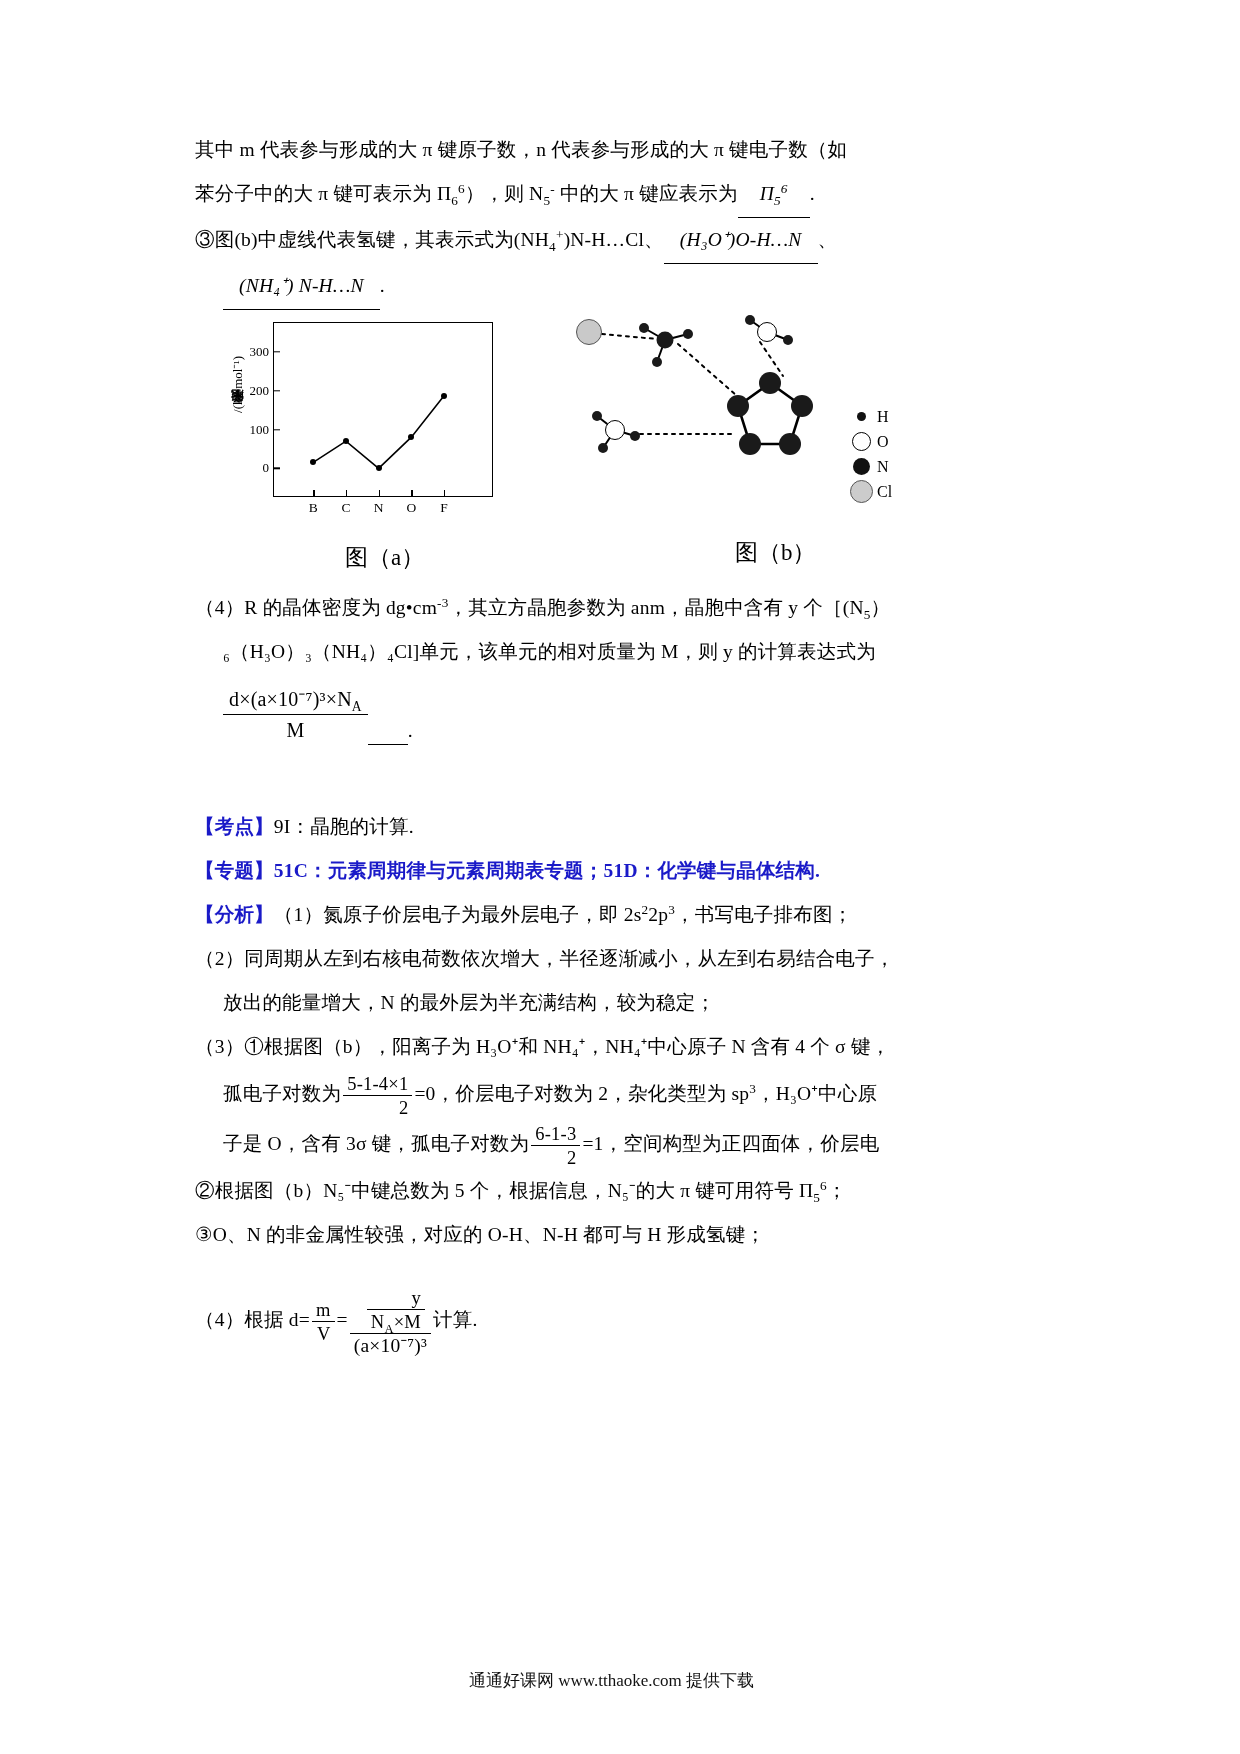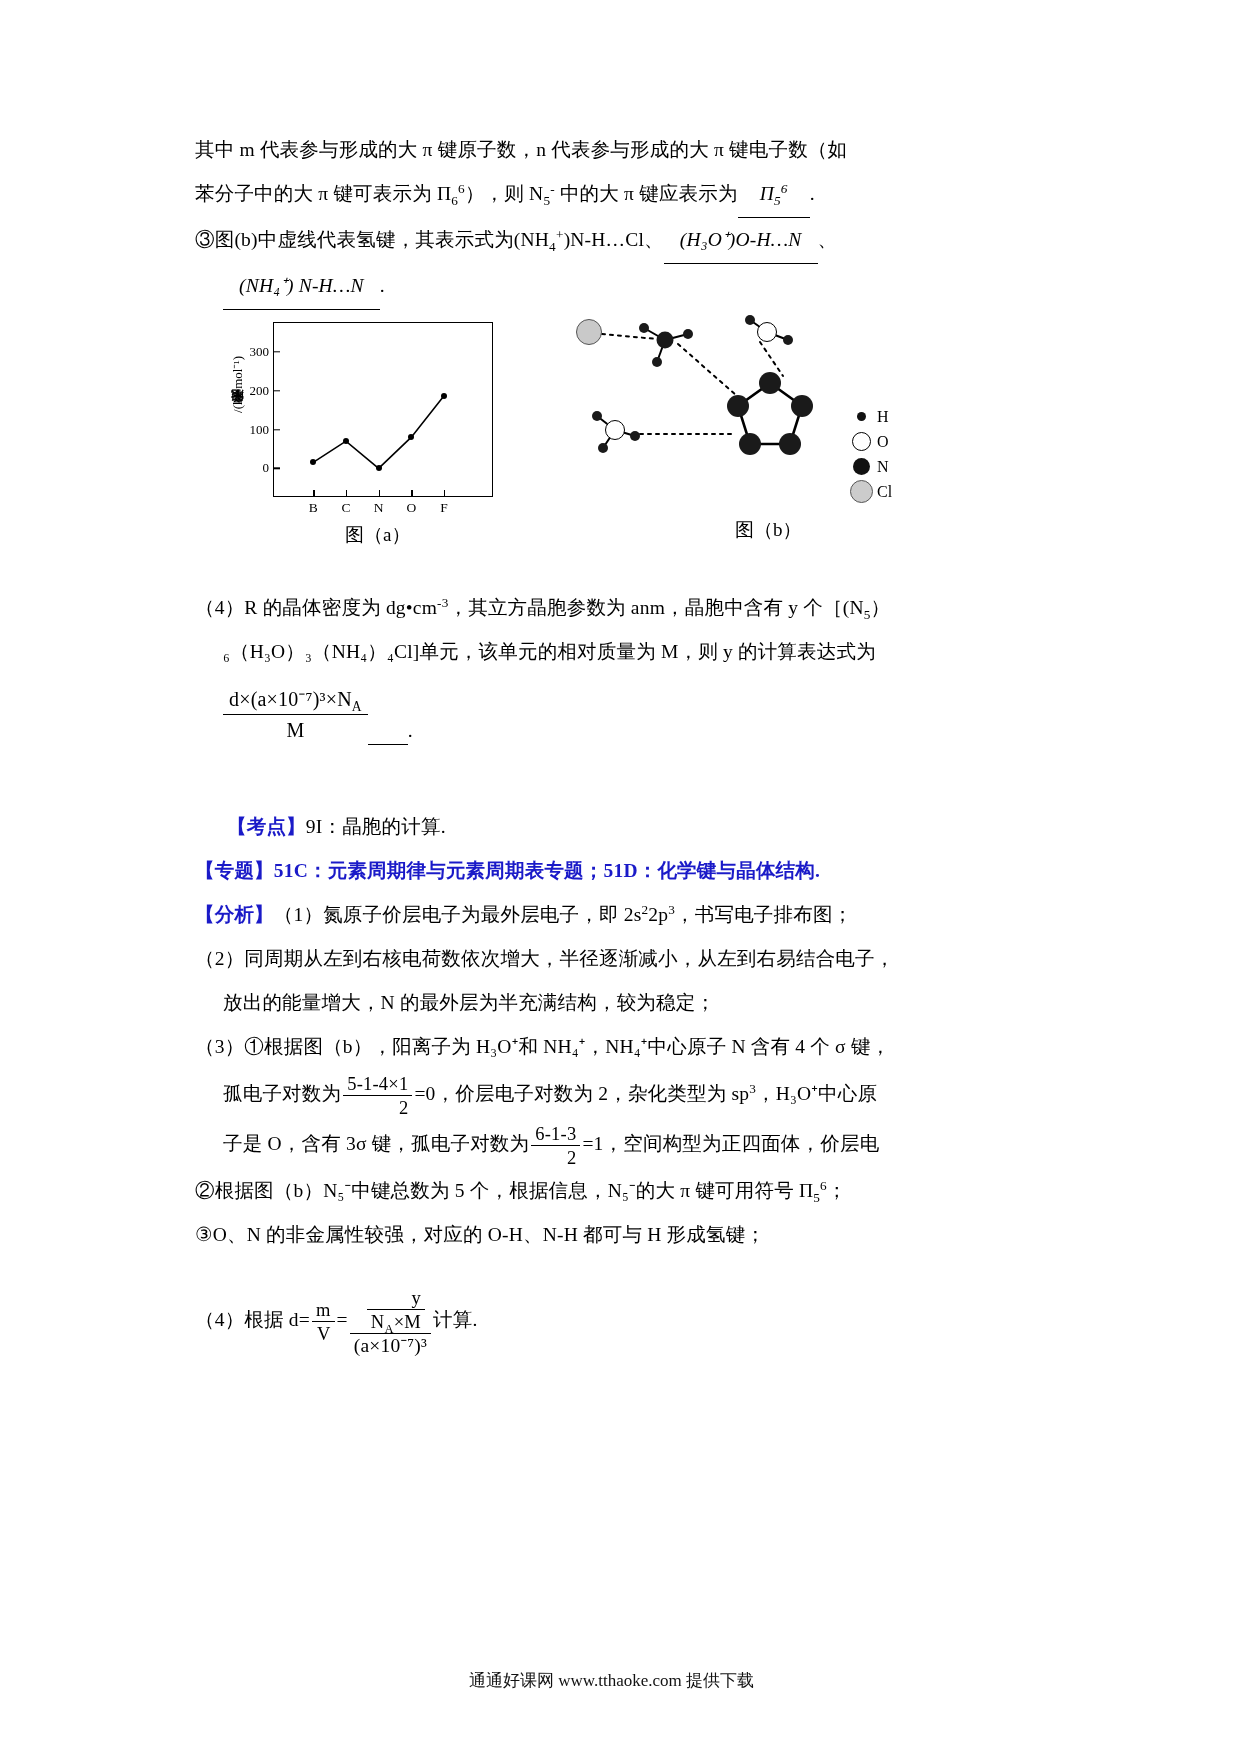--- a/index.html
+++ b/index.html
@@ -108,22 +108,23 @@
   .dot {
     position: absolute;
     width: 6px;
     height: 6px;
     background: #000;
     border-radius: 50%;
     transform: translate(-50%, -50%);
   }
   .figcap {
     position: absolute;
-    font-size: 19px;
+    font-size: 23px;
     white-space: nowrap;
+    margin-top: 20px;
   }
 
   .fig-b {
     position: absolute;
     left: 350px;
     top: -10px;
     width: 450px;
     height: 230px;
   }
   .atom {
@@ -320,21 +321,21 @@
       <span>（4）R 的晶体密度为 dg•cm</span><sup>‑3</sup><span>，其立方晶胞参数为 anm，晶胞中含有 y 个［(N</span><sub>5</sub><span>）</span>
     </div>
     <div class="line indent1"><span>₆（H₃O）₃（NH₄）₄Cl]单元，该单元的相对质量为 M，则 y 的计算表达式为</span></div>
     <div class="line indent1" style="line-height:36px; padding-top:10px;">
       <span class="bigfrac">
         <span class="num"><span>d×(a×10⁻⁷)³×N</span><sub>A</sub></span>
         <span class="den">M</span>
       </span><span style="display:inline-block;width:40px;border-bottom:1.6px solid #000;vertical-align:bottom;margin-bottom:4px;"></span><span>.</span>
     </div>
 
-    <div class="line" style="margin-top:56px;margin-left:32px;">
+    <div class="line" style="margin-top:56px;">
       <span class="blue">【考点】</span><span>9I：晶胞的计算.</span>
     </div>
     <div class="line">
       <span class="blue">【专题】</span><span class="blue">51C：元素周期律与元素周期表专题；51D：化学键与晶体结构.</span>
     </div>
     <div class="line">
       <span class="blue">【分析】</span><span>（1）氮原子价层电子为最外层电子，即 2s</span><sup>2</sup><span>2p</span><sup>3</sup><span>，书写电子排布图；</span>
     </div>
     <div class="line"><span>（2）同周期从左到右核电荷数依次增大，半径逐渐减小，从左到右易结合电子，</span></div>
     <div class="line indent1"><span>放出的能量增大，N 的最外层为半充满结构，较为稳定；</span></div>

